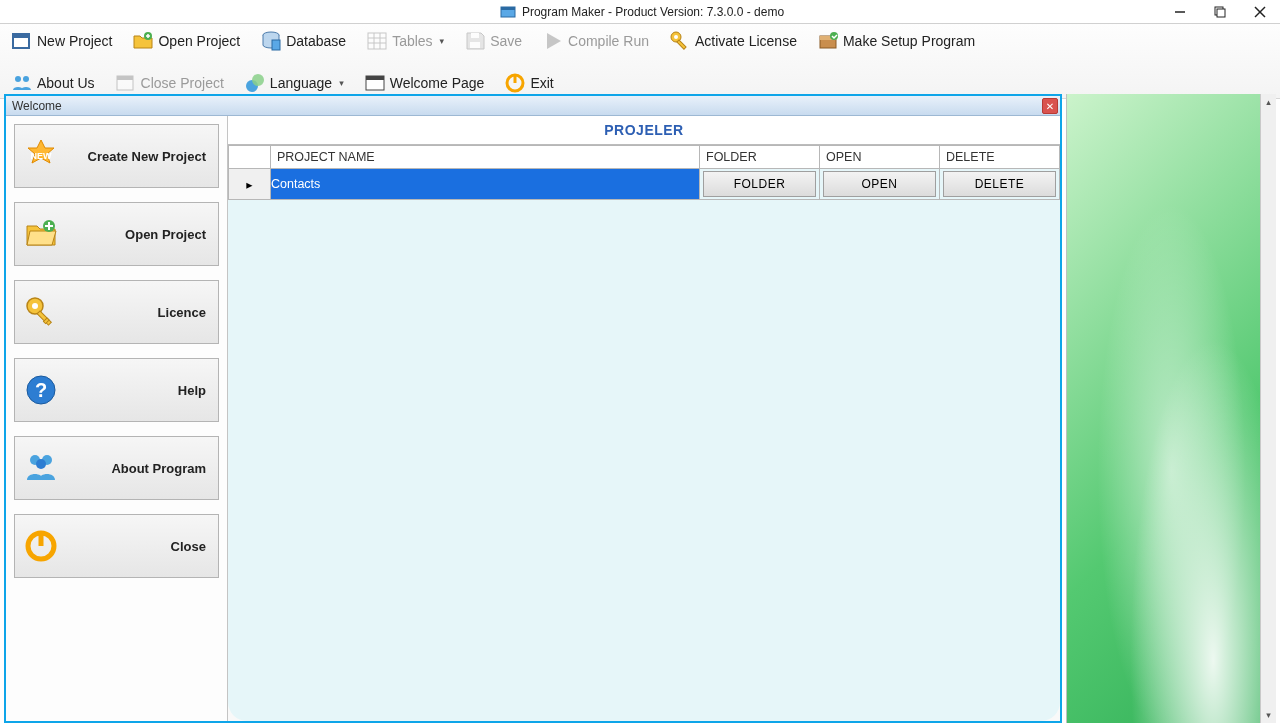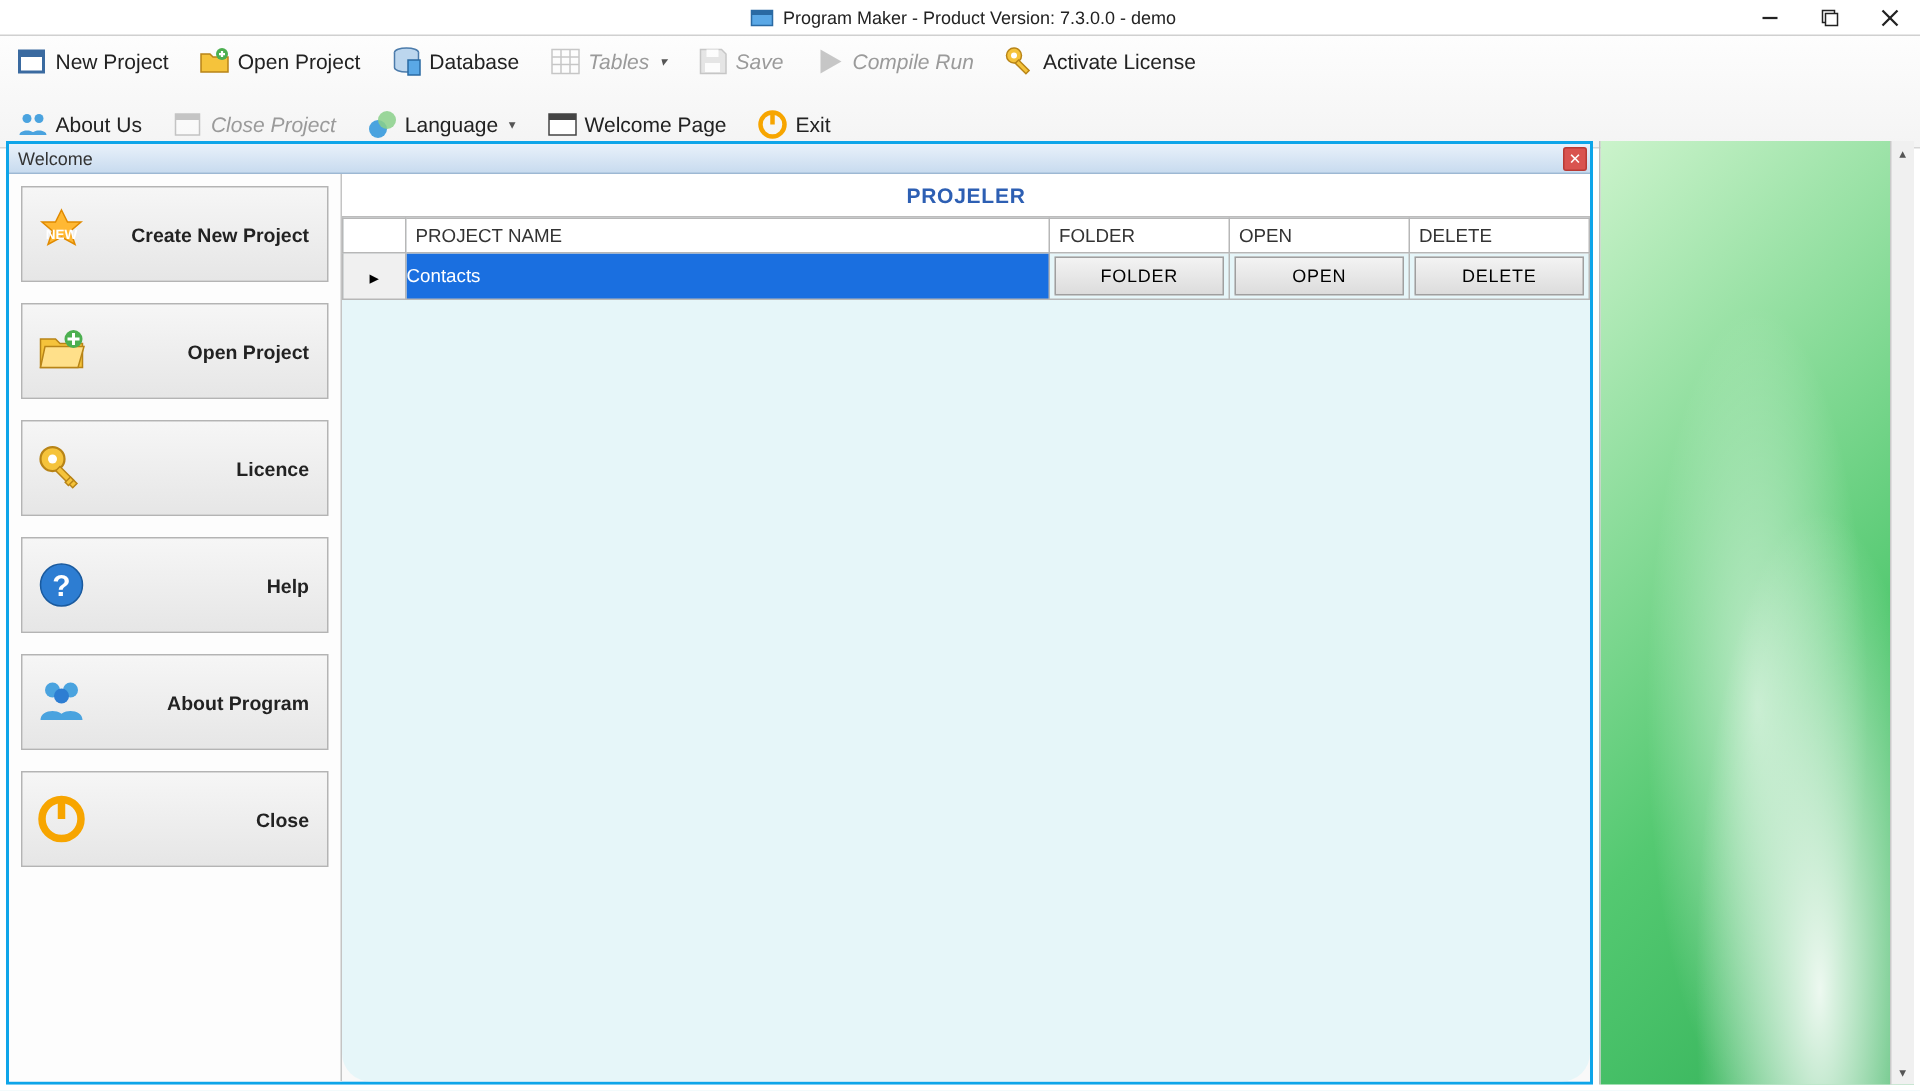--- a/index.html
+++ b/index.html
@@ -57,21 +57,21 @@
     display: inline-flex;
     align-items: center;
     gap: 4px;
     padding: 3px 6px;
     font-size: 14px;
     color: #222;
     border: 1px solid transparent;
     border-radius: 2px;
     cursor: default;
   }
-  .tbtn.disabled { color:#9a9a9a;font-style:italic; }
+  .tbtn.disabled { color:#9a9a9a; }
   .tbtn .ticon { width:22px;height:22px;display:inline-flex;align-items:center;justify-content:center; }
   .tbtn .drop { font-size:9px; margin-left:3px; color:#555; }
   
   .workspace {
     position: absolute;
     top: 94px; left:4px; right:4px; bottom:4px;
     display:flex;
   }
   .welcome-window {
     flex:0 0 1058px;
@@ -301,20 +301,31 @@
   </div>
   <div class="tbtn">
     <span class="ticon">
         <svg width="22" height="22">
           <circle cx="7" cy="7" r="5" fill="#f5c33b" stroke="#b88417"></circle>
           <circle cx="7" cy="7" r="2" fill="#fff"></circle>
           <rect x="10" y="10" width="10" height="3" transform="rotate(45 10 10)" fill="#f5c33b" stroke="#b88417"></rect>
         </svg>
       </span>
     <span>Activate License</span>
+  </div>
+  <div class="tbtn">
+    <span class="ticon">
+        <svg width="22" height="22">
+          <rect x="3" y="6" width="16" height="12" fill="#c98e4e" stroke="#8a5a24"></rect>
+          <rect x="3" y="6" width="16" height="4" fill="#e0b073"></rect>
+          <circle cx="17" cy="6" r="4" fill="#4caf50"></circle>
+          <path d="M15 6l2 2 3-3" stroke="#fff" fill="none" stroke-width="1.5"></path>
+        </svg>
+      </span>
+    <span>Make Setup Program</span>
   </div>
 
   <div style="flex-basis:100%;height:0"></div>
   <div class="tbtn">
     <span class="ticon">
         <svg width="22" height="22">
           <circle cx="7" cy="7" r="3" fill="#4aa3df"></circle>
           <circle cx="15" cy="7" r="3" fill="#4aa3df"></circle>
           <path d="M2 18c0-4 10-4 10 0M10 18c0-4 10-4 10 0" fill="#4aa3df"></path>
         </svg>

